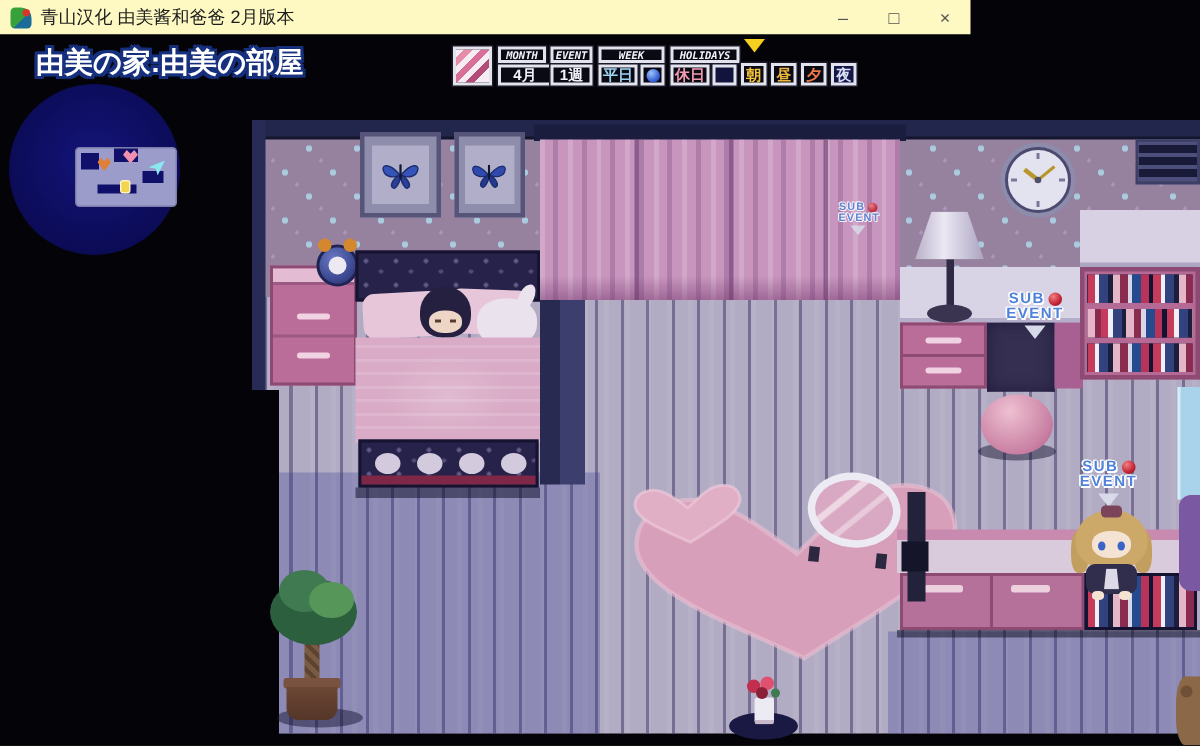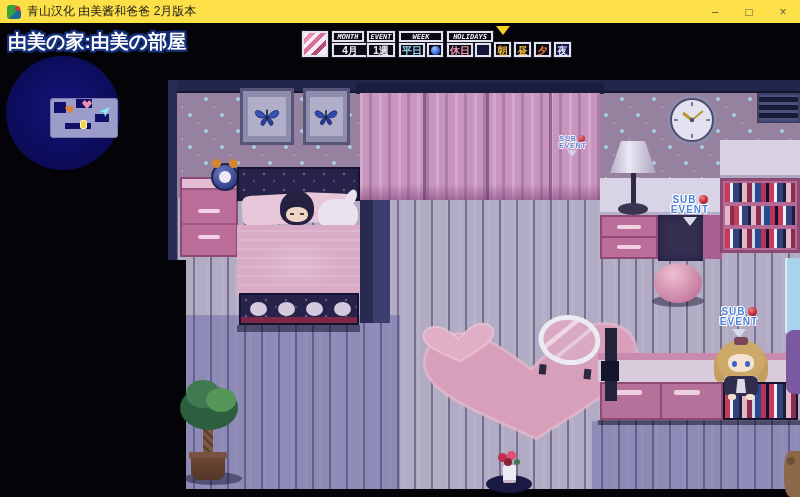--- a/index.html
+++ b/index.html
@@ -1,21 +1,21 @@
 <!DOCTYPE html>
 <html><head>
 <meta charset="utf-8">
 <style>
   html,body{margin:0;padding:0;background:#222;}
   .shot{position:relative;width:800px;height:497px;overflow:hidden;background:#040408;
         font-family:"Liberation Sans",sans-serif;}
   .a{position:absolute;box-sizing:border-box;}
 
   
-  .titlebar{left:0;top:0;width:800px;height:23px;background:#fde047;display:flex;align-items:center;}
+  .titlebar{left:0;top:0;width:647px;height:23px;background:#fef9c3;display:flex;align-items:center;}
   .appicon{width:14px;height:14px;margin:0 6px 0 7px;border-radius:3px 7px 3px 3px;
            background:linear-gradient(135deg,#37a23c 0 55%,#1b6c96 55%);position:relative;}
   .appicon::after{content:"";position:absolute;right:1px;top:1px;width:5px;height:5px;border-radius:50%;
            background:#d8352c;}
   .title-text{font-size:12px;color:#1c1c1c;white-space:nowrap;}
   .winbtns{margin-left:auto;display:flex;height:100%;}
   .winbtn{width:34px;height:100%;display:flex;align-items:center;justify-content:center;
           color:#555;font-size:12px;cursor:default;}
 
   
@@ -306,21 +306,21 @@
         <div class="a" style="left:25px;top:0;width:16px;height:9px;background:#10106a;"></div>
         <div class="a" style="left:44px;top:15px;width:14px;height:8px;background:#10106a;"></div>
         <div class="a" style="left:14px;top:24px;width:26px;height:6px;background:#10106a;"></div>
         <div class="a" style="left:14px;top:6px;width:9px;height:9px;background:#e08038;clip-path:polygon(50% 100%,0 35%,25% 0,50% 28%,75% 0,100% 35%);"></div>
         <div class="a" style="left:31px;top:1px;width:10px;height:9px;background:#f090b0;clip-path:polygon(50% 100%,0 35%,25% 0,50% 28%,75% 0,100% 35%);"></div>
         <div class="a" style="left:48px;top:8px;width:11px;height:10px;background:#8ae8f0;clip-path:polygon(100% 0,55% 100%,45% 55%,0 45%);"></div>
         <div class="a" style="left:29px;top:21px;width:7px;height:9px;background:#f2d44e;border:1px solid #fdf3c0;border-radius:2px;"></div>
       </div>
     </div>
 
-    <div class="a loc" style="left:8px;top:6px;text-align:right;">由美の家:由美の部屋</div>
+    <div class="a loc" style="left:24px;top:6px;text-align:right;">由美の家:由美の部屋</div>
 
     <div class="a" style="left:302px;top:7px;width:290px;height:30px;">
       <div class="a hudbox" style="left:0;top:1px;width:26px;height:26px;background:linear-gradient(135deg,#f5edf2 0 12%,#e78cab 12% 26%,#f5edf2 26% 38%,#d86f98 38% 52%,#f5edf2 52% 64%,#b44c78 64% 78%,#f5edf2 78%);"></div>
 
       <div class="a hudbox hudhdr" style="left:30px;top:1px;width:32px;height:11px;padding-top:1px;">MONTH</div>
       <div class="a hudbox hudval" style="left:30px;top:13px;width:36px;height:14px;padding-top:1px;">4月</div>
 
       <div class="a hudbox hudhdr" style="left:65px;top:1px;width:28px;height:11px;padding-top:1px;">EVENT</div>
       <div class="a hudbox hudval" style="left:65px;top:13px;width:28px;height:14px;padding-top:1px;">1週</div>
 

